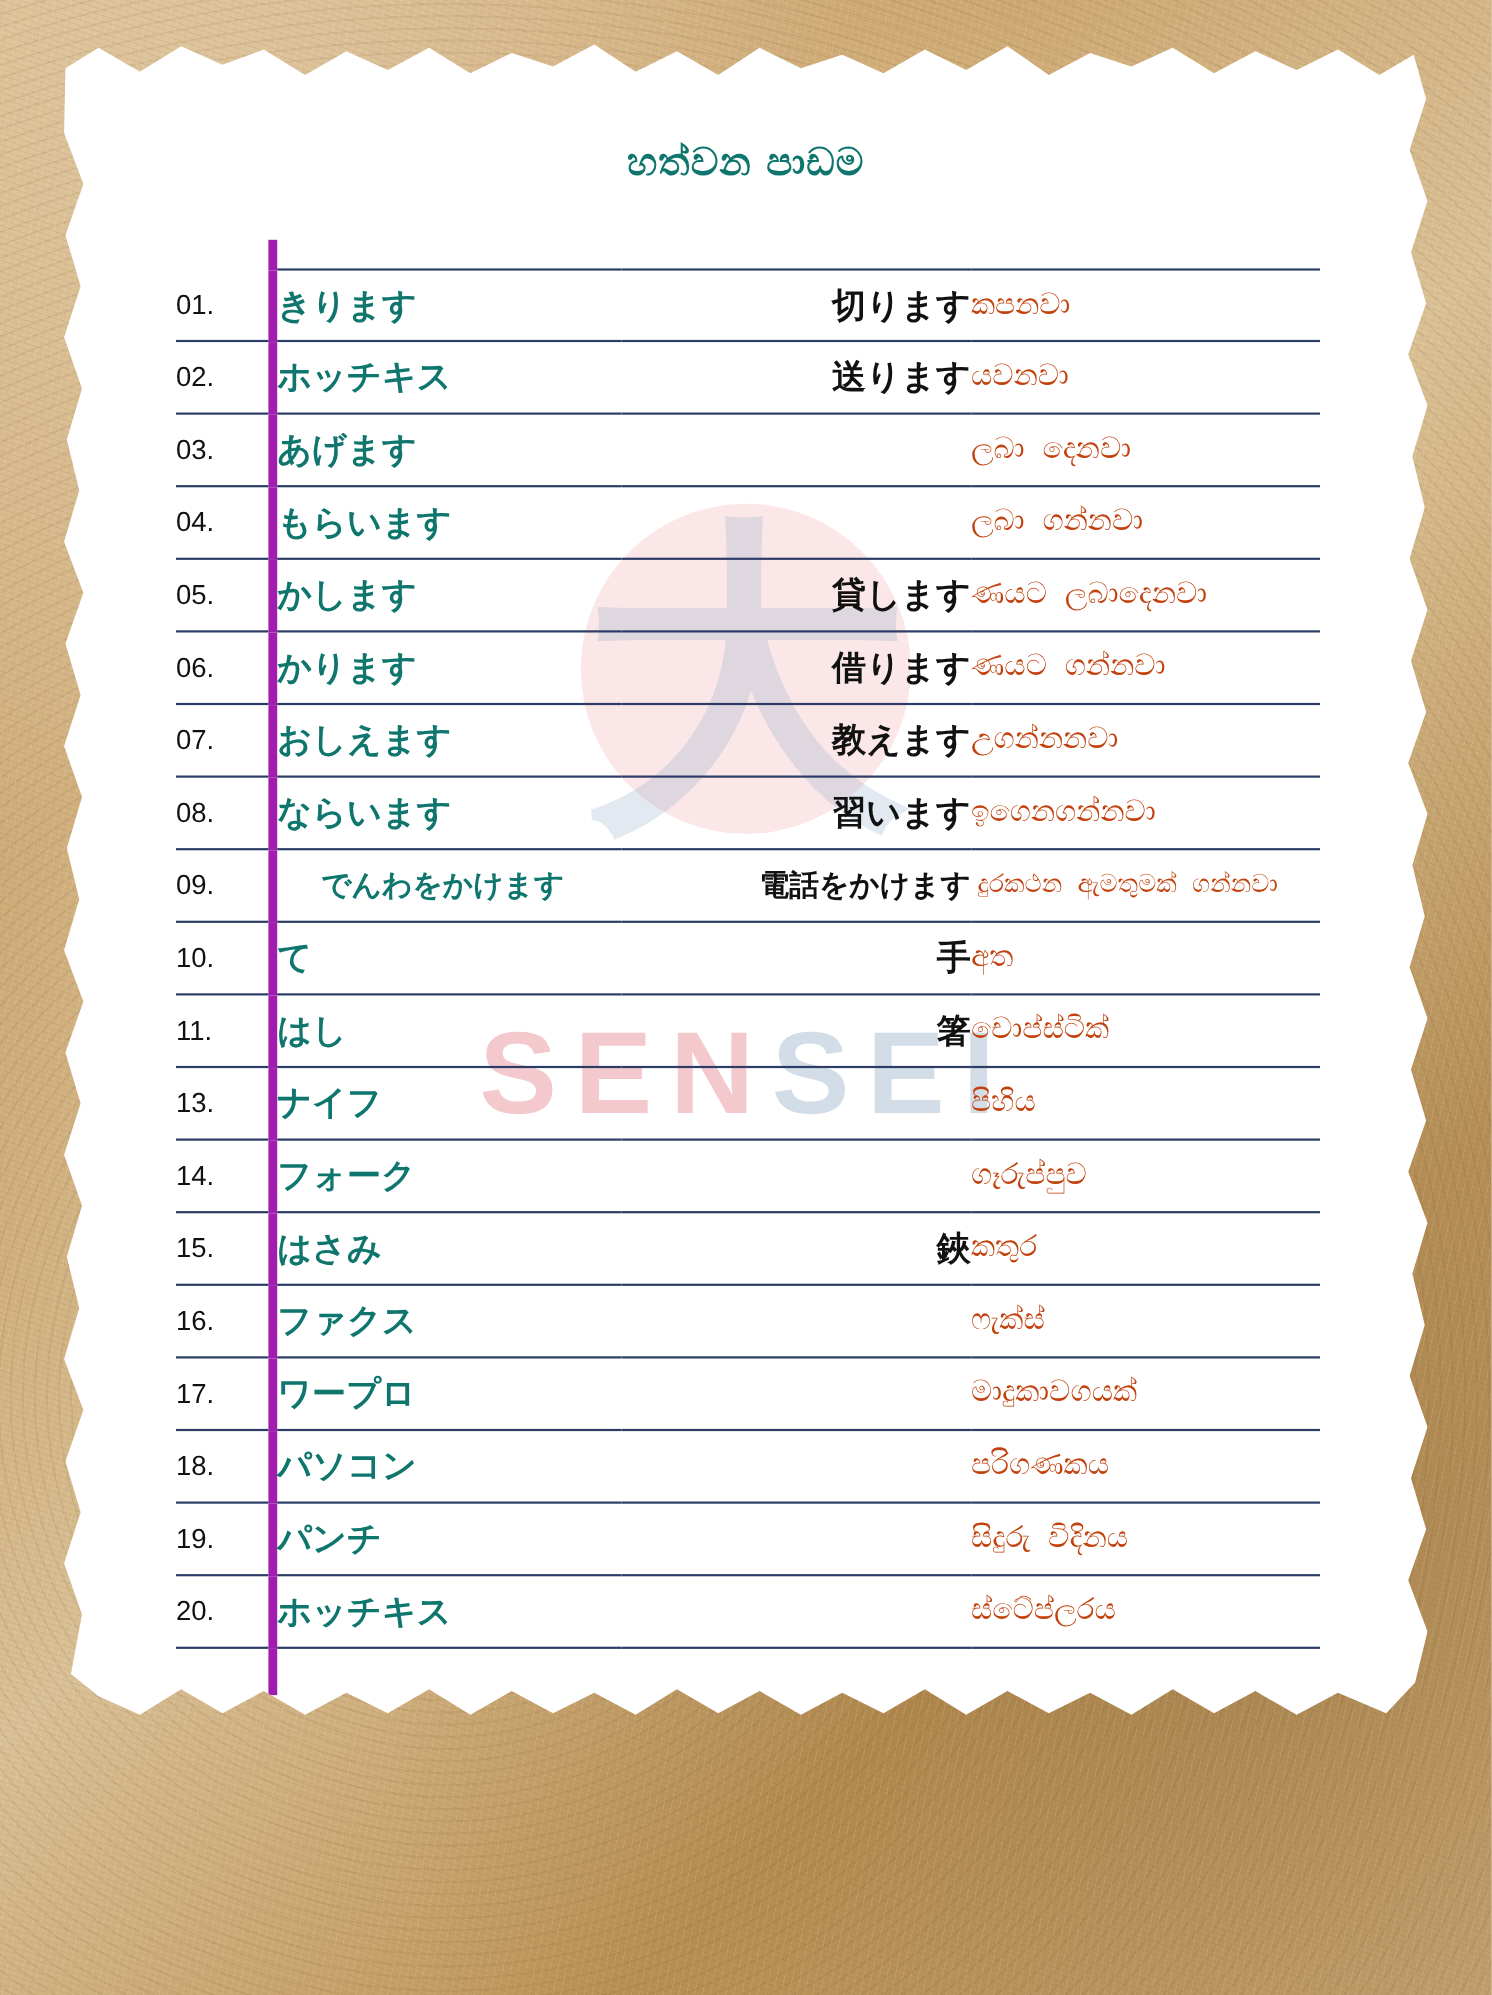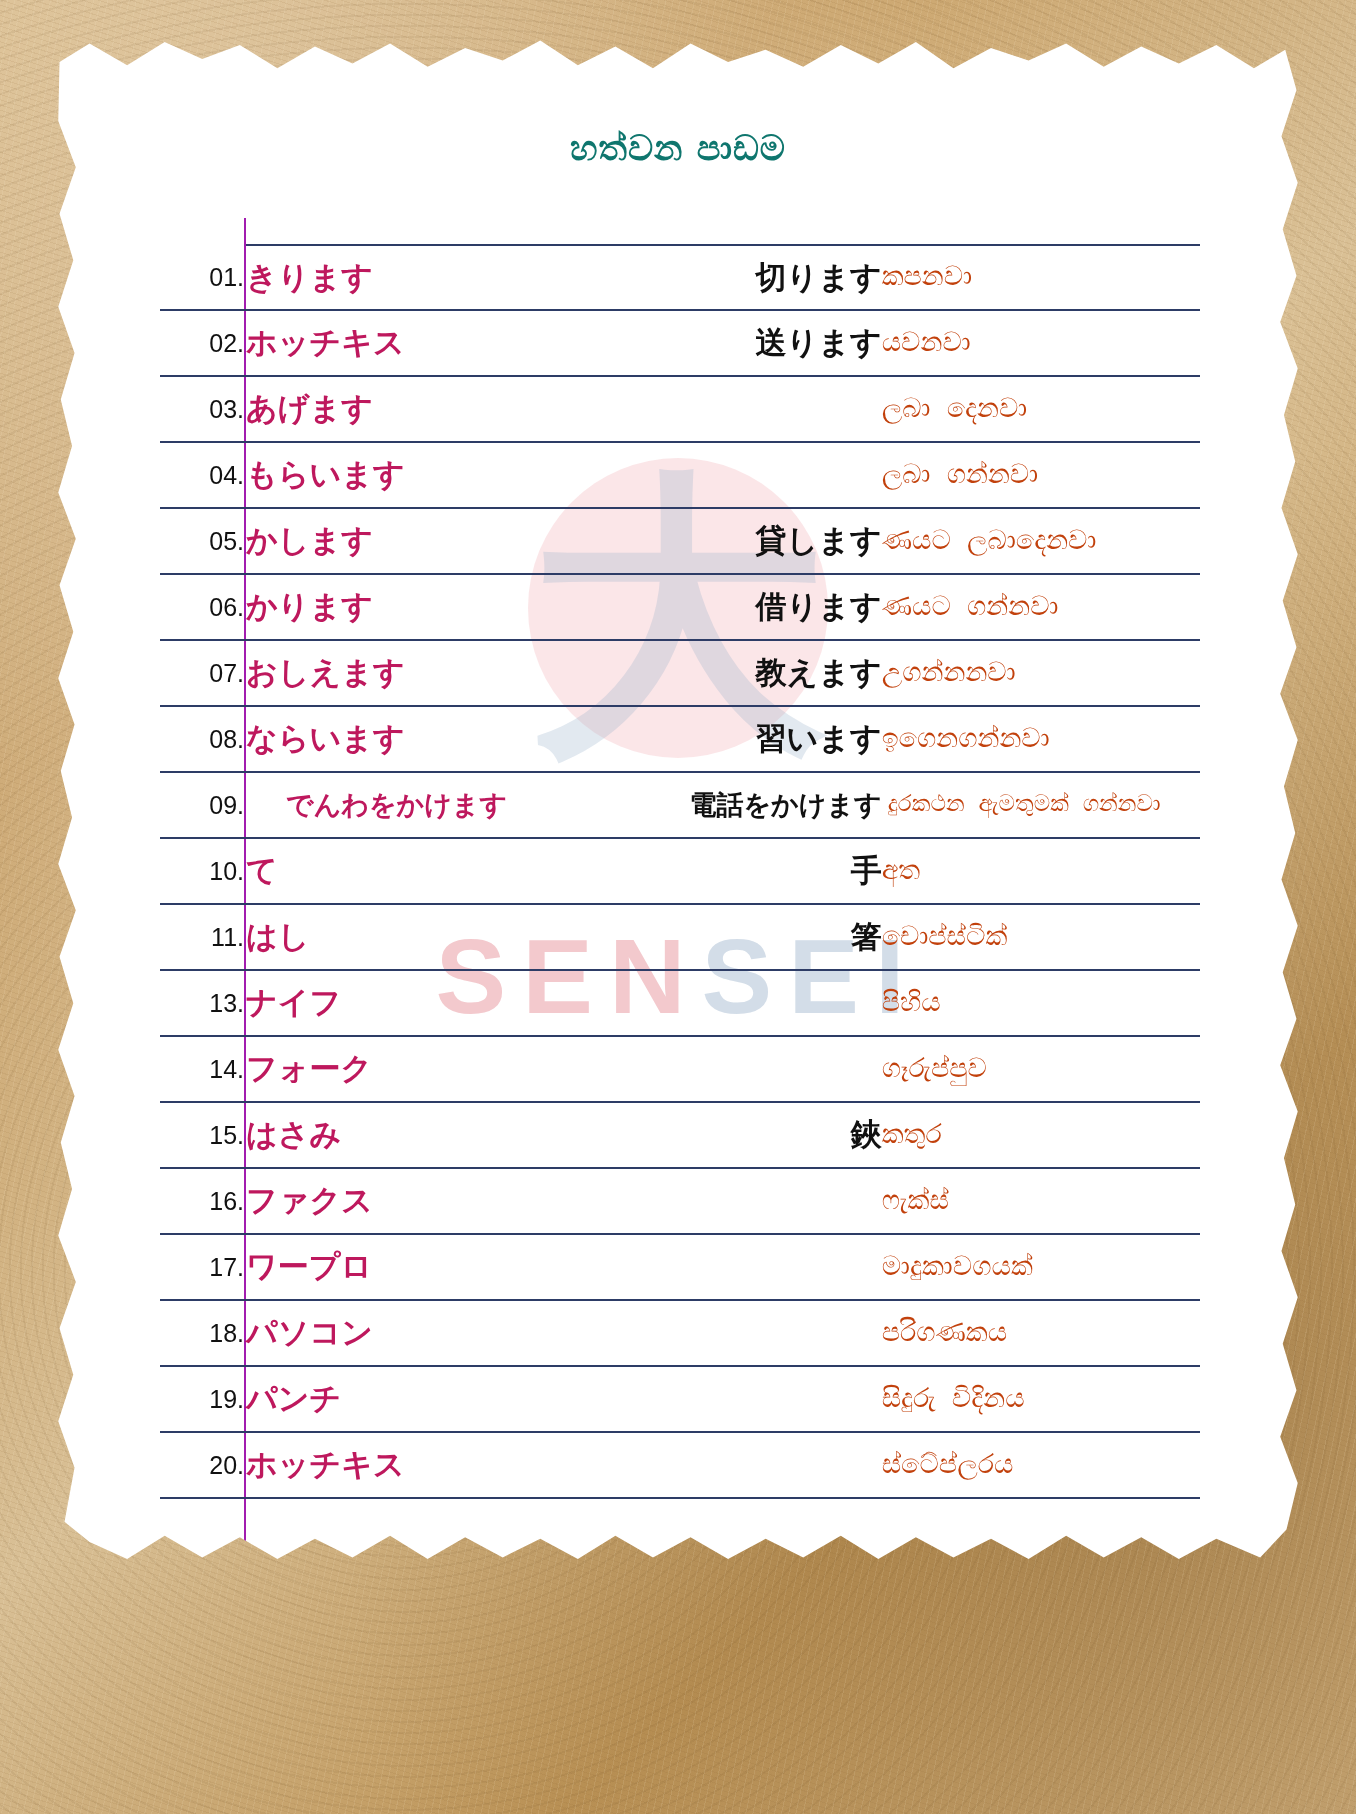--- a/index.html
+++ b/index.html
@@ -151,34 +151,34 @@
   }
   table.vocab tr.spacer-row td { height: 26px; border-bottom: 2px solid #2d3c66; }
   table.vocab tr.end-row td { height: 42px; border-bottom: none; }
   table.vocab td {
     border-bottom: 2px solid #2d3c66;
     padding: 0;
     vertical-align: middle;
   }
   td.c-num {
     width: 84px;
-    text-align: right;
+    text-align: left;
     font-family: "Liberation Sans", sans-serif;
     font-size: 25px;
     color: #111;
-    border-right: 2px solid #a21caf;
+    border-right: 8px solid #a21caf;
     height: 64px;
   }
   td.c-kana {
     width: 330px;
     padding-left: 62px;
     font-family: Liberation Mono, monospace;
     font-weight: bold;
     font-size: 31px;
-    color: #be185d;
+    color: #0f766e;
     white-space: nowrap;
   }
   td.c-kanji {
     width: 260px;
     font-family: "DejaVu Sans", sans-serif;
     font-weight: bold;
     font-size: 31px;
     color: #111;
     text-align: right;
     white-space: nowrap;

